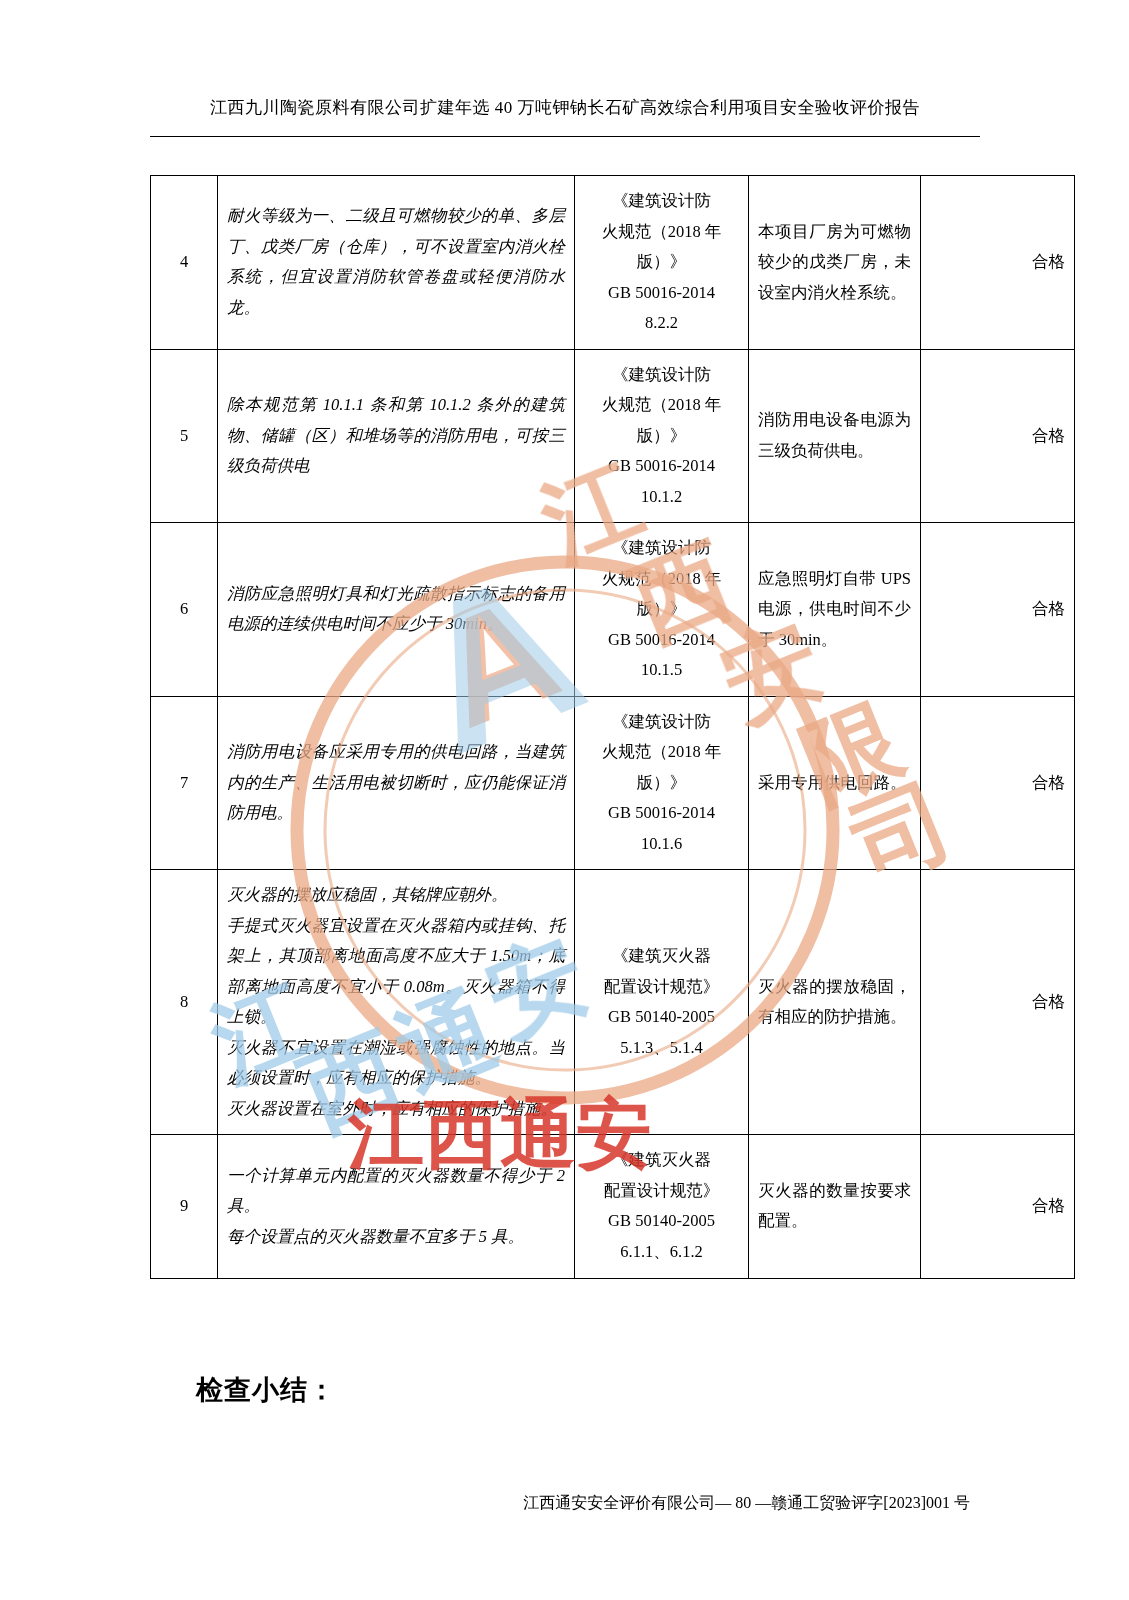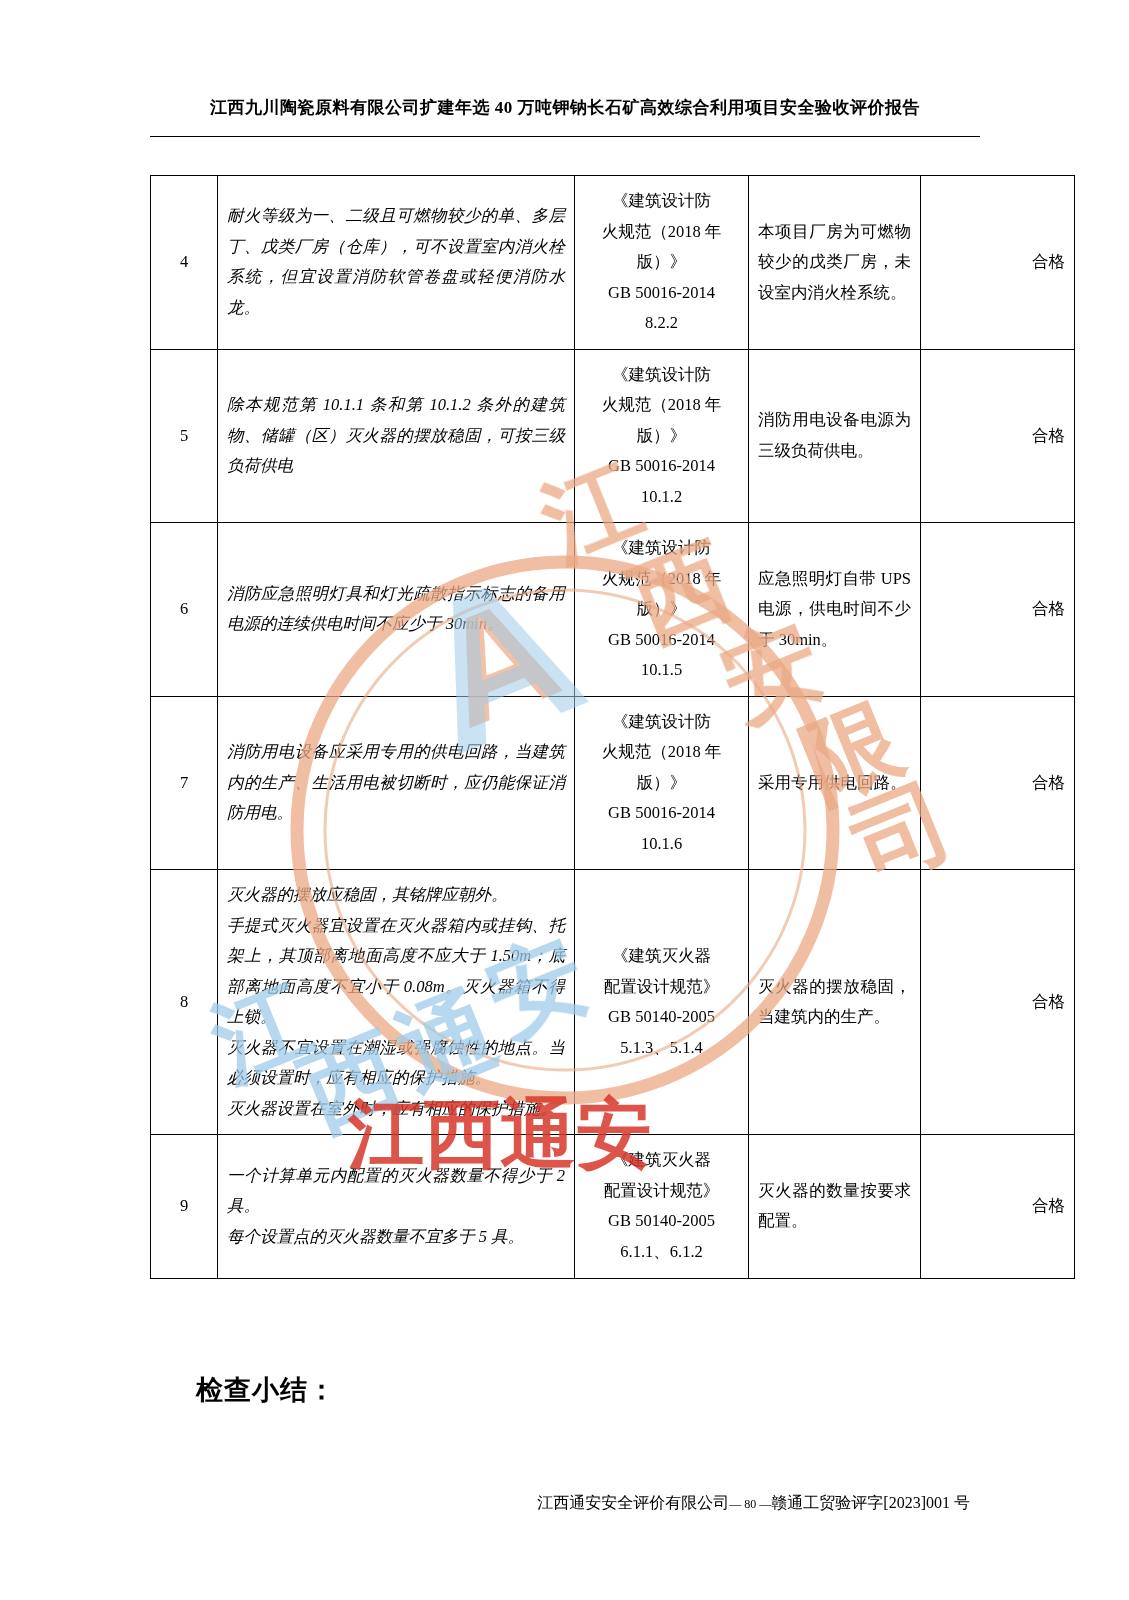--- a/index.html
+++ b/index.html
@@ -27,21 +27,21 @@
   
   .doc-header {
     position: absolute;
     top: 96px;
     left: 150px;
     width: 830px;
     text-align: center;
   }
   .doc-header .title-text {
     font-size: 17px;
-    font-weight: bold;
+    font-weight: normal;
     letter-spacing: 0.5px;
     line-height: 1.4;
     white-space: nowrap;
   }
   .header-rule {
     position: absolute;
     top: 136px;
     left: 150px;
     width: 830px;
     border-bottom: 1.6px solid #000;
@@ -125,21 +125,21 @@
     position: absolute;
     bottom: 86px;
     left: 150px;
     width: 830px;
     display: flex;
     justify-content: flex-end;
     align-items: baseline;
     font-size: 16px;
   }
   .footer .f-left { padding-left: 38px; }
-  .footer .f-center { font-size: 12px; }
+  .footer .f-center { font-size: 16px; }
   .footer .f-right { padding-right: 10px; }
 </style>
 </head>
 <body>
 
 <div class="page">
 
   <svg class="watermark" viewBox="0 0 1129 1600">
     <defs>
       <path id="ringpath" d="M 565,1000 m -320,0 a 320,320 0 1,1 640,0 a 320,320 0 1,1 -640,0"></path>
@@ -184,21 +184,21 @@
             <span class="cellline">版）》</span>
             <span class="cellline">GB 50016-2014</span>
             <span class="cellline">8.2.2</span>
           </td>
           <td class="col-actual">本项目厂房为可燃物较少的戊类厂房，未设室内消火栓系统。</td>
           <td class="col-result">合格</td>
         </tr>
 
         <tr>
           <td class="col-no">5</td>
-          <td class="col-req">除本规范第 10.1.1 条和第 10.1.2 条外的建筑物、储罐（区）灭火器的摆放稳固，可按三级负荷供电</td>
+          <td class="col-req">除本规范第 10.1.1 条和第 10.1.2 条外的建筑物、储罐（区）和堆场等的消防用电，可按三级负荷供电</td>
           <td class="col-basis">
             <span class="cellline">《建筑设计防</span>
             <span class="cellline">火规范（2018 年</span>
             <span class="cellline">版）》</span>
             <span class="cellline">GB 50016-2014</span>
             <span class="cellline">10.1.2</span>
           </td>
           <td class="col-actual">消防用电设备电源为三级负荷供电。</td>
           <td class="col-result">合格</td>
         </tr>
@@ -236,21 +236,21 @@
           <td class="col-req" style="white-space: pre-line;">灭火器的摆放应稳固，其铭牌应朝外。
 手提式灭火器宜设置在灭火器箱内或挂钩、托架上，其顶部离地面高度不应大于 1.50m；底部离地面高度不宜小于 0.08m。灭火器箱不得上锁。
 灭火器不宜设置在潮湿或强腐蚀性的地点。当必须设置时，应有相应的保护措施。
 灭火器设置在室外时，应有相应的保护措施。</td>
           <td class="col-basis">
             <span class="cellline">《建筑灭火器</span>
             <span class="cellline">配置设计规范》</span>
             <span class="cellline">GB 50140-2005</span>
             <span class="cellline">5.1.3、5.1.4</span>
           </td>
-          <td class="col-actual">灭火器的摆放稳固，当建筑内的生产。</td>
+          <td class="col-actual">灭火器的摆放稳固，有相应的防护措施。</td>
           <td class="col-result">合格</td>
         </tr>
 
         <tr>
           <td class="col-no">9</td>
           <td class="col-req" style="white-space: pre-line;">一个计算单元内配置的灭火器数量不得少于 2 具。
 每个设置点的灭火器数量不宜多于 5 具。</td>
           <td class="col-basis">
             <span class="cellline">《建筑灭火器</span>
             <span class="cellline">配置设计规范》</span>

